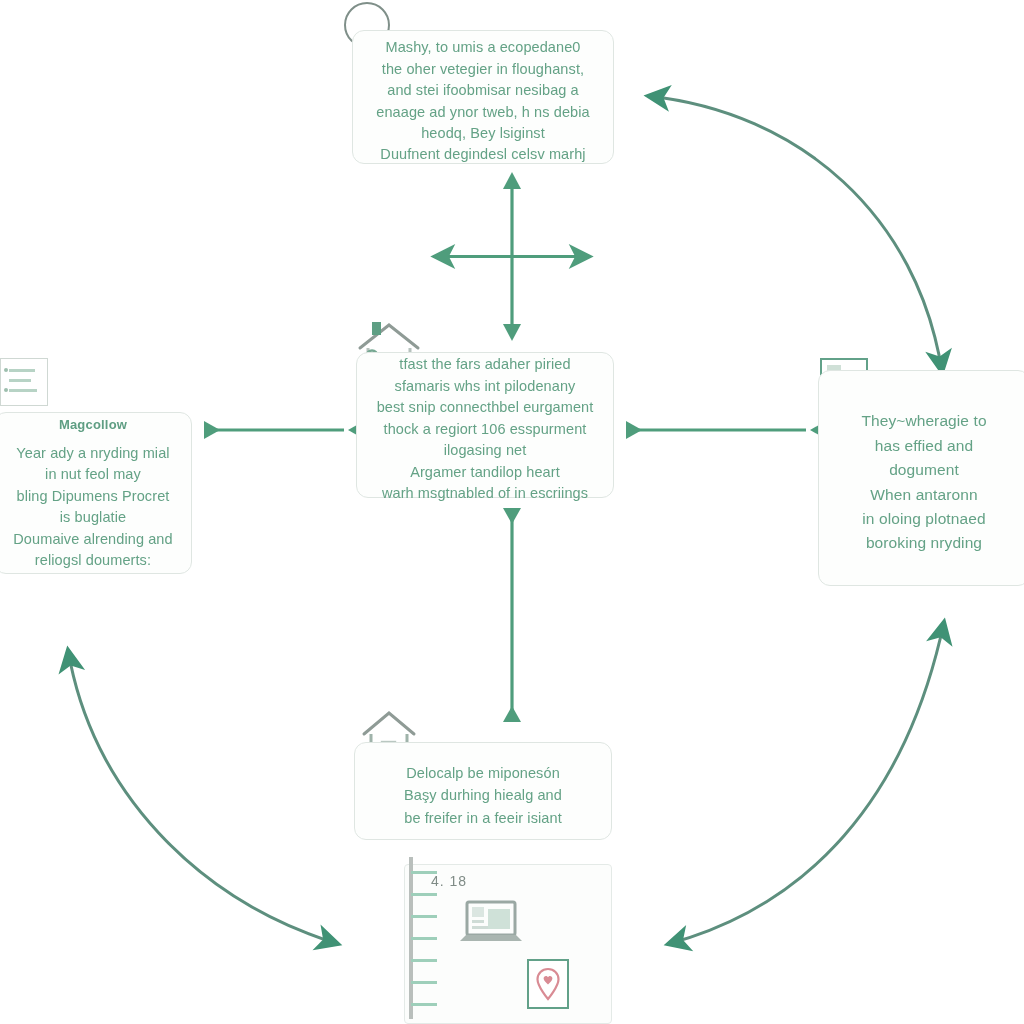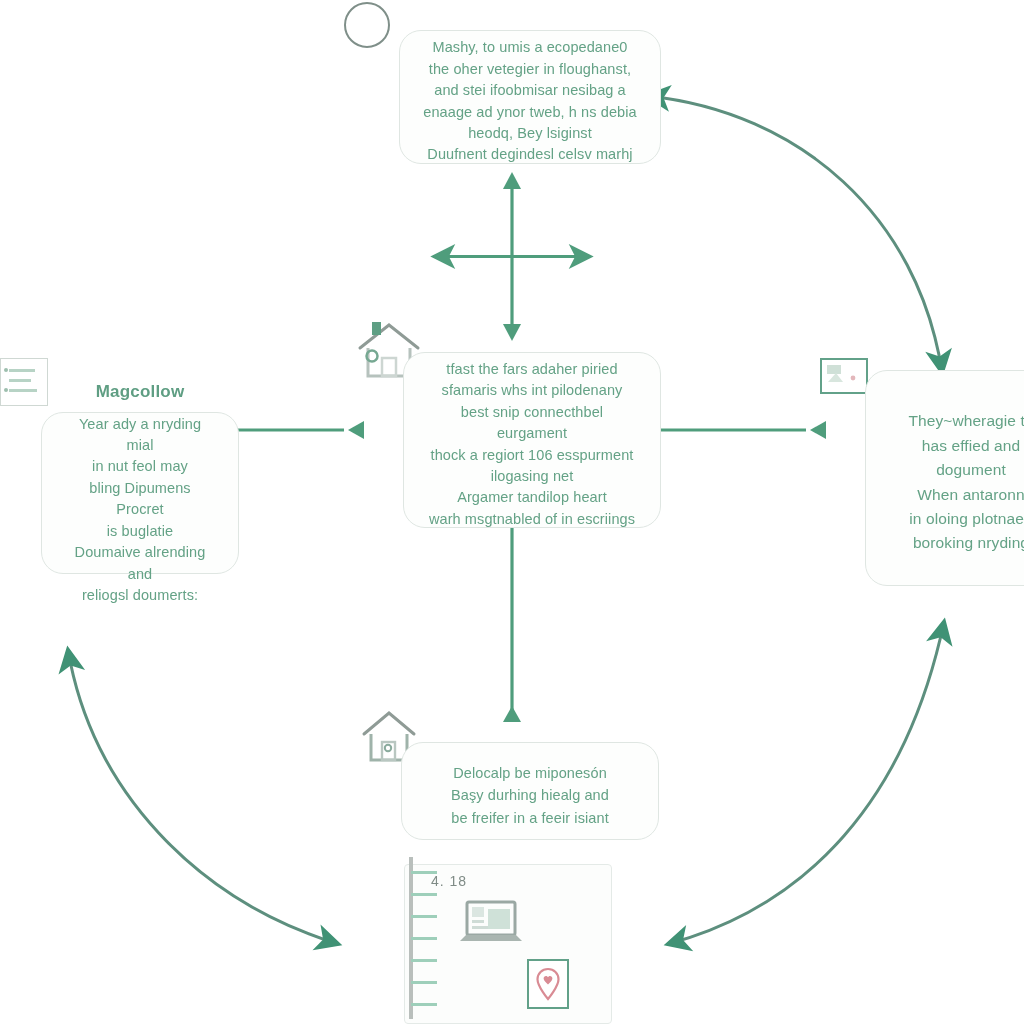--- a/index.html
+++ b/index.html
@@ -11,46 +11,45 @@
     position:relative;
   }
   #stage{position:absolute;inset:0;width:1024px;height:1024px;}
 
   
   .node{
     position:absolute;
     box-sizing:border-box;
     background:#fdfefd;
     border:1.6px solid #dfe6e2;
-    border-radius:22px;
+    border-radius:12px;
     display:flex;
     flex-direction:column;
     align-items:center;
     justify-content:center;
     text-align:center;
     color:#64a286;
     font-size:14.5px;
     line-height:1.48;
     letter-spacing:.1px;
-    padding:14px 23px;
+    padding:14px 7px;
     filter:blur(.35px);
-    margin-left:47px;
   }
   .node .title{
-    font-size:17px;
+    font-size:13px;
     font-weight:700;
     color:#5f9e83;
     margin-bottom:9px;
     letter-spacing:.2px;
   }
   .node .body{white-space:pre-line;}
 
   
   #node-top      {left:352px; top:30px;  width:262px; height:134px;}
-  #node-center   {left:356px; top:352px; width:258px; height:176px;}
+  #node-center   {left:356px; top:352px; width:258px; height:146px;}
   #node-left     {left:-6px;  top:412px; width:198px; height:162px;}
   #node-right    {left:818px; top:370px; width:212px; height:216px; font-size:15.5px; line-height:1.58;}
   #node-bottom   {left:354px; top:742px; width:258px; height:98px; font-size:14.5px; line-height:1.55;}
 
   
   #panel-media{
     position:absolute;
     left:404px; top:864px; width:208px; height:160px;
     box-sizing:border-box;
     background:#fcfdfc;

